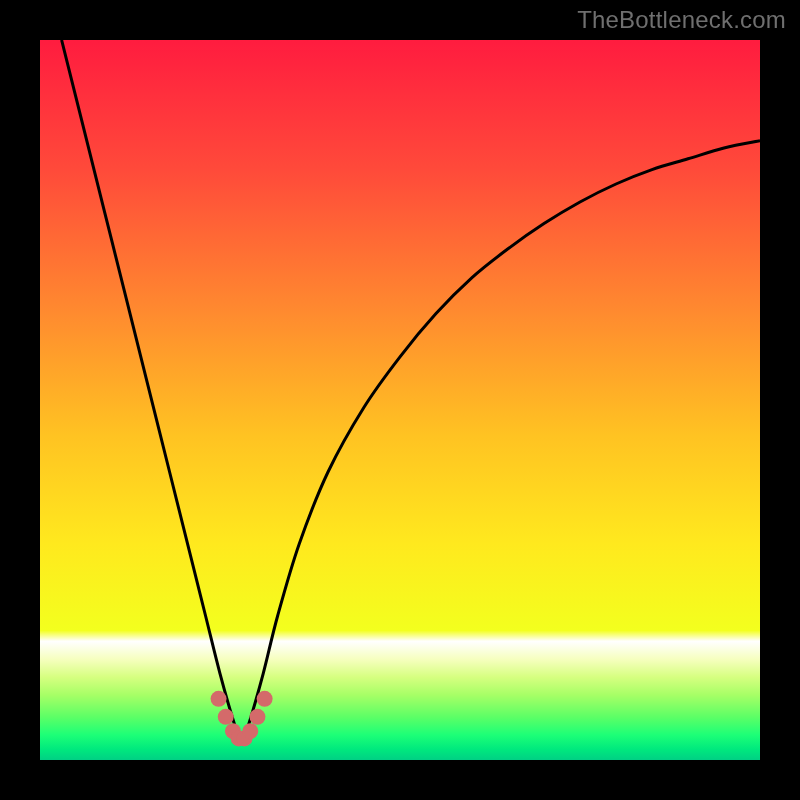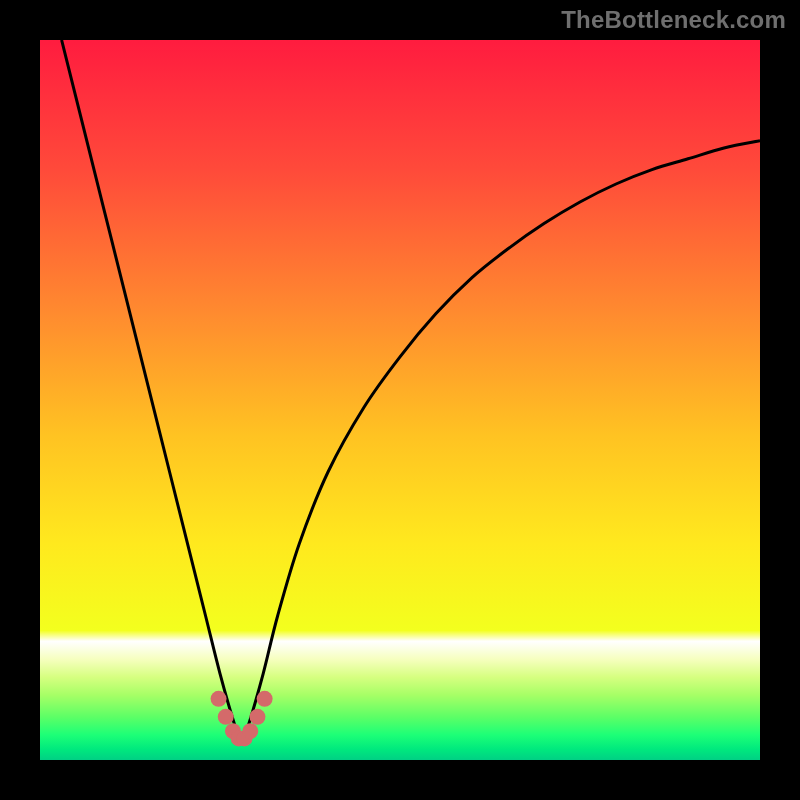--- a/index.html
+++ b/index.html
@@ -26,21 +26,21 @@
     width: 720px;
     height: 720px;
     overflow: hidden;
   }
   .watermark {
     position: absolute;
     top: 6px;
     right: 14px;
     color: #6f6f6f;
     font-size: 24px;
-    font-weight: 700;
+    font-weight: 400;
     letter-spacing: 0.2px;
     z-index: 50;
     user-select: none;
   }
   svg {
     display: block;
   }
 </style>
 </head>
 <body>

